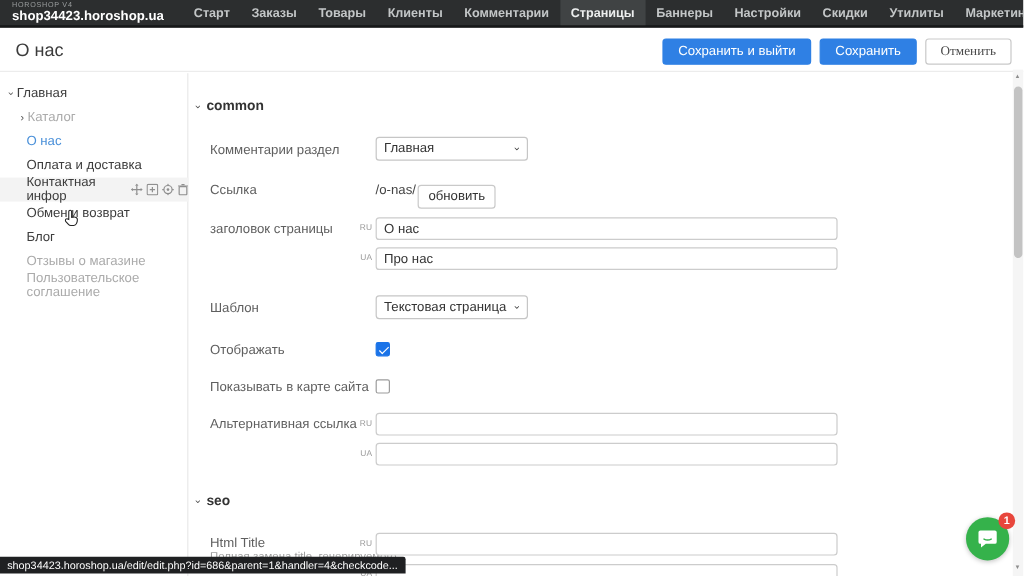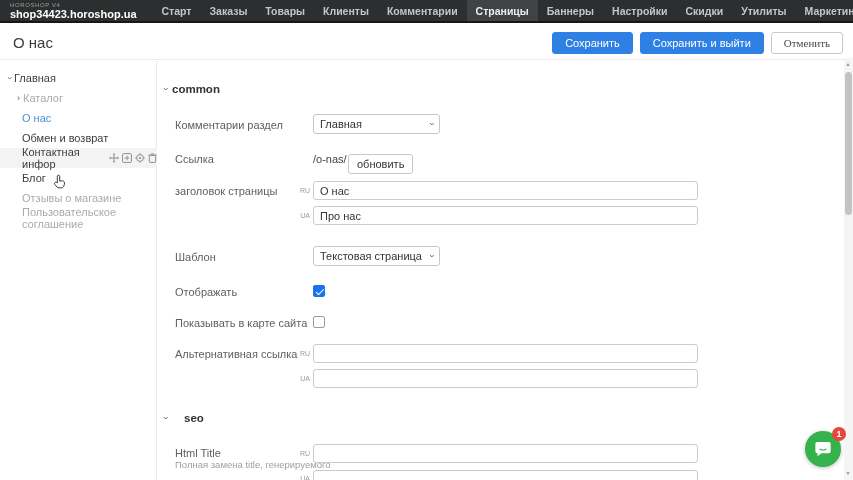--- a/index.html
+++ b/index.html
@@ -125,41 +125,41 @@
       <div class="menu-item">Утилиты</div>
       <div class="menu-item">Маркетинг</div>
 
     </div>
 
   </div>
 
   <div id="pageheader">
     <div id="page-title">О нас</div>
     <div class="header-buttons">
+      <button class="btn btn-blue">Сохранить и выйти</button>
       <button class="btn btn-blue">Сохранить</button>
-      <button class="btn btn-blue">Сохранить и выйти</button>
       <button class="btn btn-white">Отменить</button>
     </div>
   </div>
 
   <div id="sidebar">
     <div class="tree">
       <div class="tree-row lvl0">
         <span class="chev"><span class="chev-down">›</span></span>
         <span>Главная</span>
       </div>
       <div class="tree-row lvl1-c muted">
         <span class="chev">›</span>
         <span>Каталог</span>
       </div>
       <div class="tree-row lvl1 selected">
         <span>О нас</span>
       </div>
       <div class="tree-row lvl1">
-        <span>Обмен и возврат</span>
+        <span>Оплата и доставка</span>
       </div>
       <div class="tree-row lvl1 hover-row">
         <span>Контактная инфор</span>
         <span class="row-icons">
           <span>
               <svg width="10" height="10" viewBox="0 0 10 10">
                 <path d="M5 0 L6.4 1.8 H3.6 Z M5 10 L3.6 8.2 H6.4 Z M0 5 L1.8 3.6 V6.4 Z M10 5 L8.2 6.4 V3.6 Z" fill="#8f8f8f"></path>
                 <line x1="5" y1="1.5" x2="5" y2="8.5" stroke="#8f8f8f" stroke-width="1"></line>
                 <line x1="1.5" y1="5" x2="8.5" y2="5" stroke="#8f8f8f" stroke-width="1"></line>
               </svg>
@@ -186,20 +186,23 @@
           <span>
               <svg width="9" height="10" viewBox="0 0 9 10">
                 <rect x="1.3" y="2.5" width="6.4" height="6.9" rx="0.8" fill="none" stroke="#8f8f8f" stroke-width="1"></rect>
                 <line x1="0.3" y1="2" x2="8.7" y2="2" stroke="#8f8f8f" stroke-width="1"></line>
                 <line x1="3.2" y1="0.8" x2="5.8" y2="0.8" stroke="#8f8f8f" stroke-width="1"></line>
               </svg>
             </span>
         </span>
       </div>
       <div class="tree-row lvl1">
+        <span>Обмен и возврат</span>
+      </div>
+      <div class="tree-row lvl1">
         <span>Блог</span>
       </div>
       <div class="tree-row lvl1 muted">
         <span>Отзывы о магазине</span>
       </div>
       <div class="tree-row lvl1 muted">
         <span>Пользовательское соглашение</span>
       </div>
     </div>
     <div id="hand-cursor">
@@ -243,33 +246,34 @@
 
     <div class="flabel" style="top:256px;">Показывать в карте сайта</div>
     <div class="cb" style="top:255px;"></div>
 
     <div class="flabel" style="top:287px;">Альтернативная ссылка</div>
     <div class="lang-tag" style="top:289px;">RU</div>
     <input class="txt" style="top: 283px;" value="">
     <div class="lang-tag" style="top:314px;">UA</div>
     <input class="txt" style="top: 308px;" value="">
 
-    <div class="section-head" style="top:351px;gap:12px;">
+    <div class="section-head" style="top:351px;">
       <span class="chev"><span class="chev-down">›</span></span>
       <span>seo</span>
     </div>
 
     <div class="flabel" style="top:386px;">Html Title</div>
     <div class="fsub" style="top:398px;">Полная замена title, генерируемого</div>
     <div class="lang-tag" style="top:389px;">RU</div>
     <input class="txt" style="top: 383px;" value="">
     <div class="lang-tag" style="top:414px;">UA</div>
     <input class="txt" style="top: 409px;" value="">
   </div>
 
+  <div id="statusbar">shop34423.horoshop.ua/edit/edit.php?id=686&amp;parent=1&amp;handler=4&amp;checkcode...</div>
 
   <div id="scrollbar"></div>
   <div id="scroll-up">▲</div>
   <div id="scroll-thumb"></div>
   <div id="scroll-down">▼</div>
 
   <div id="chat">
     <svg width="18" height="18" viewBox="0 0 18 18">
       <path d="M3 2 h12 a1.6 1.6 0 0 1 1.6 1.6 v8 a1.6 1.6 0 0 1 -1.6 1.6 H7.5 L3.5 16.2 V13.2 H3 a1.6 1.6 0 0 1 -1.6 -1.6 v-8 A1.6 1.6 0 0 1 3 2 Z" fill="#fff"></path>
       <path d="M6 9.2 q3 1.6 6 0" fill="none" stroke="#35b24b" stroke-width="1.2" stroke-linecap="round"></path>

